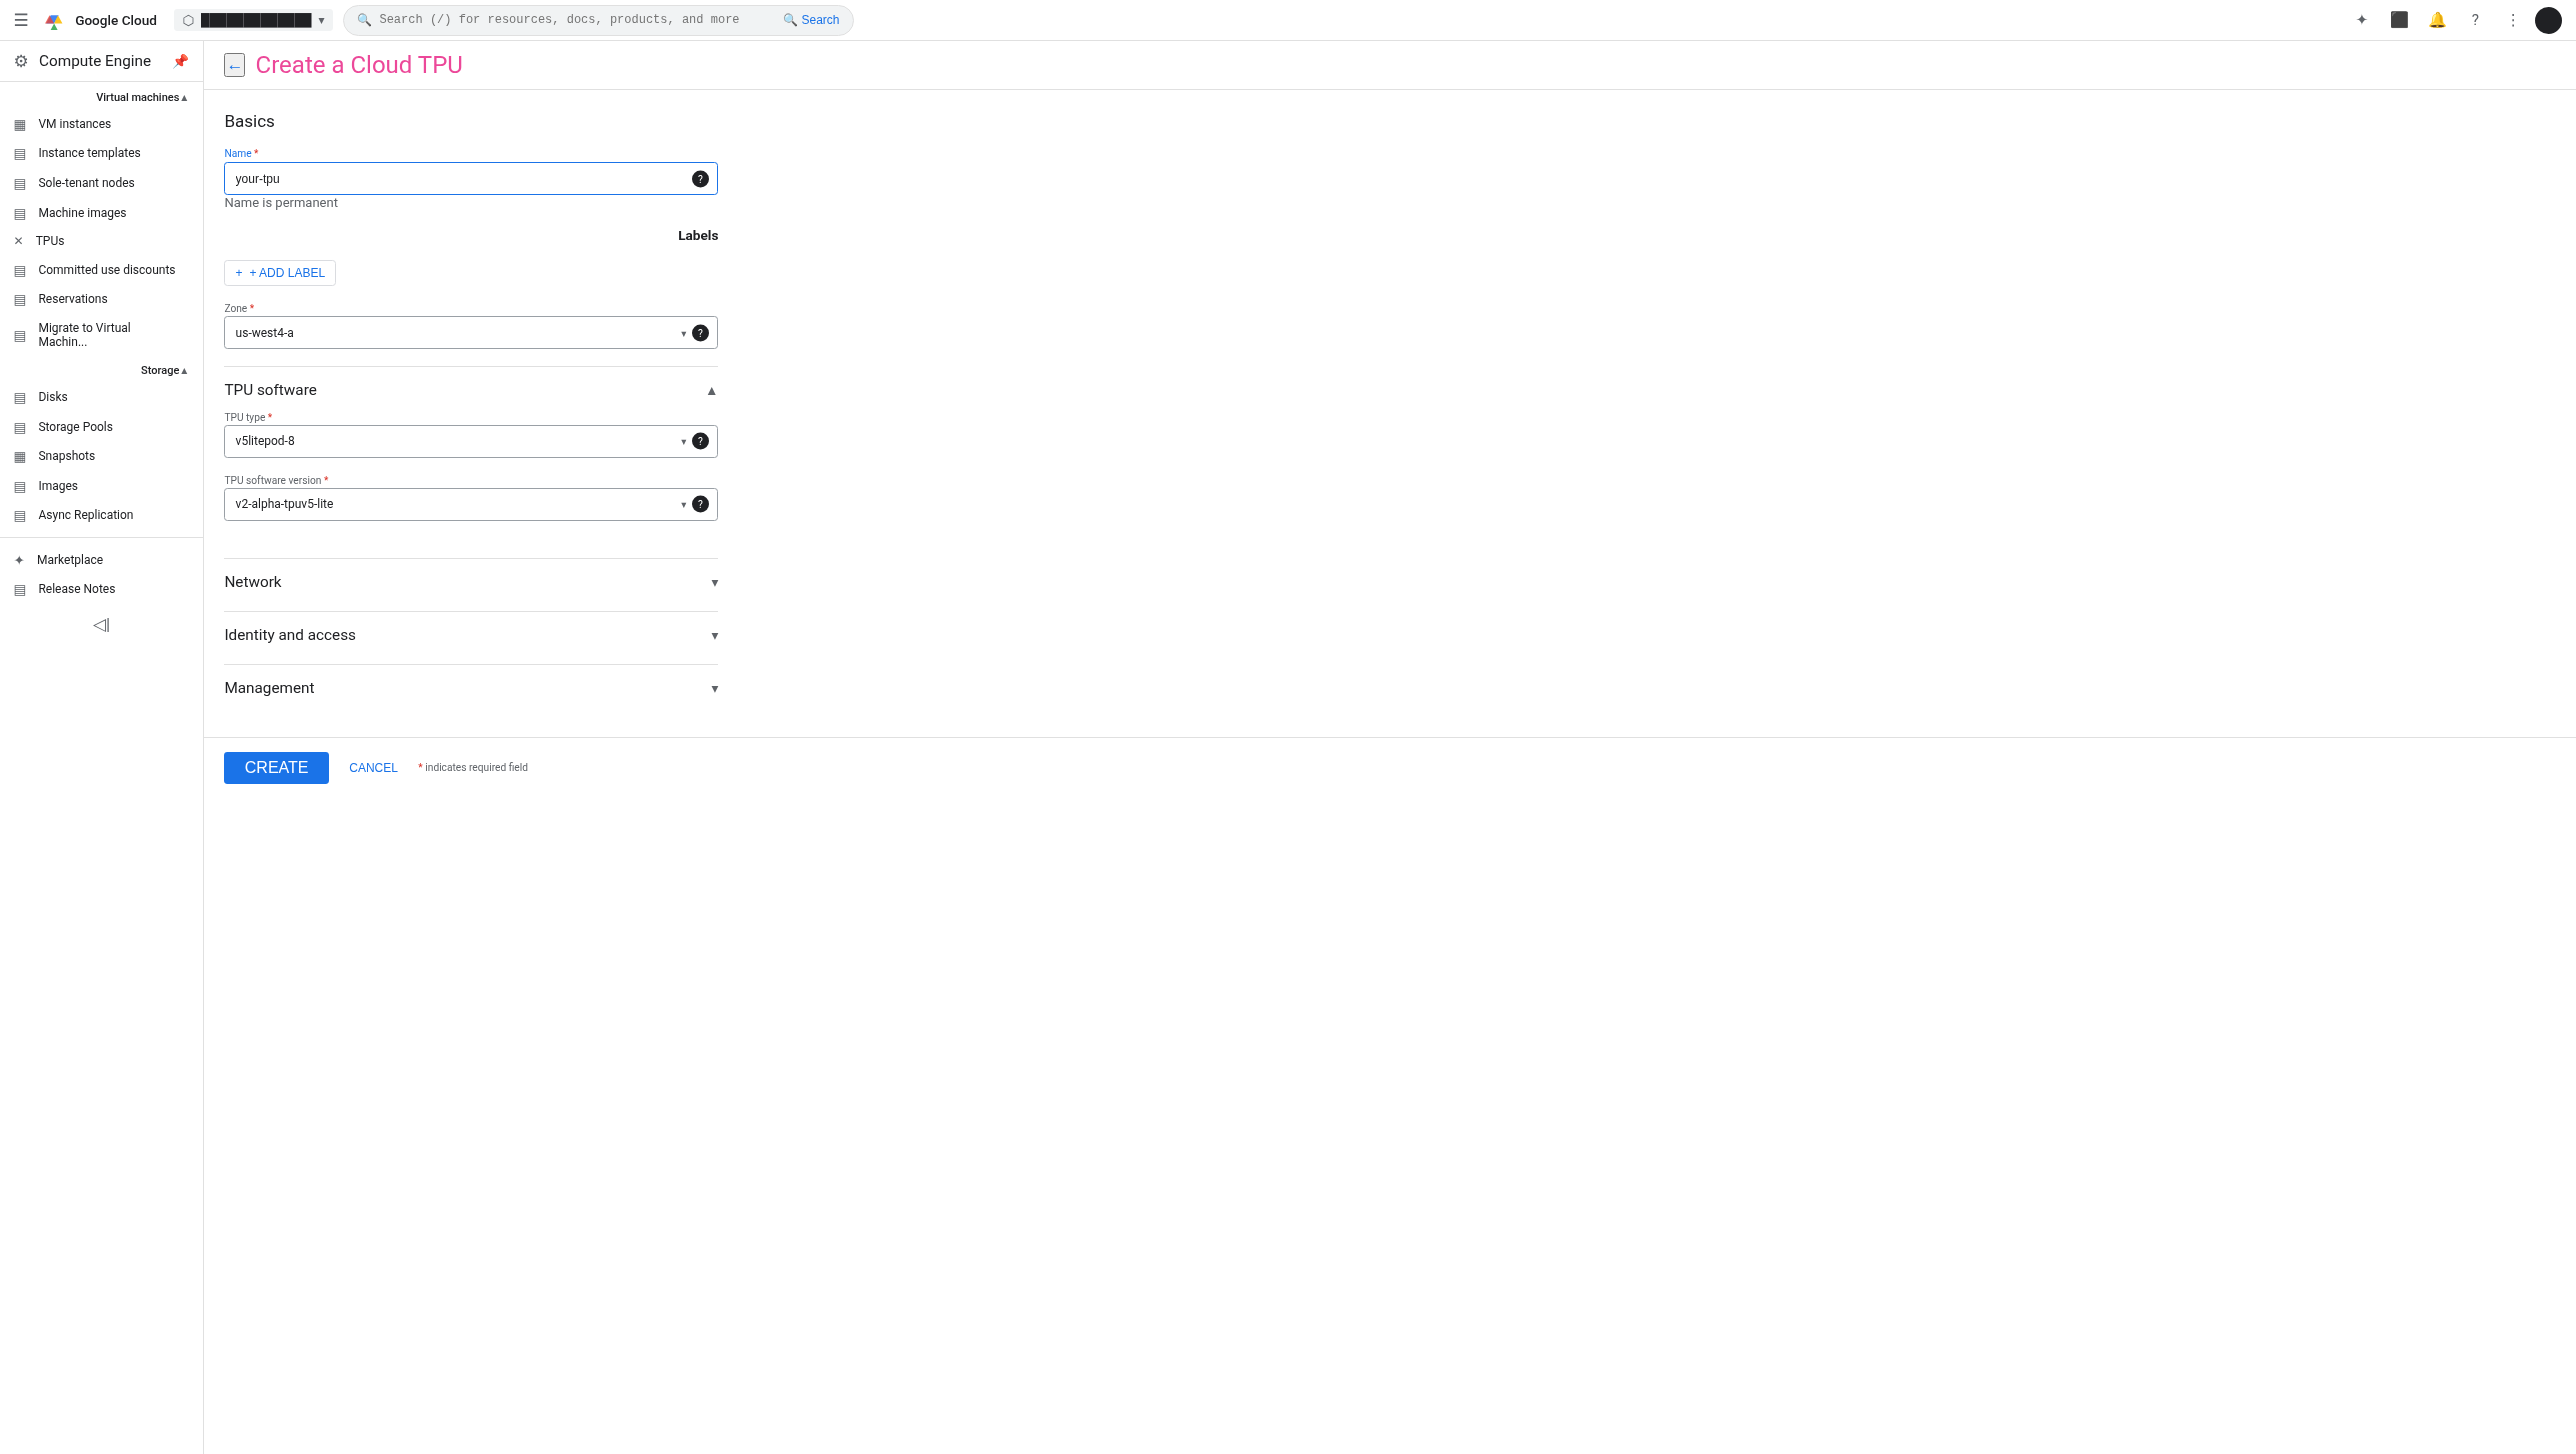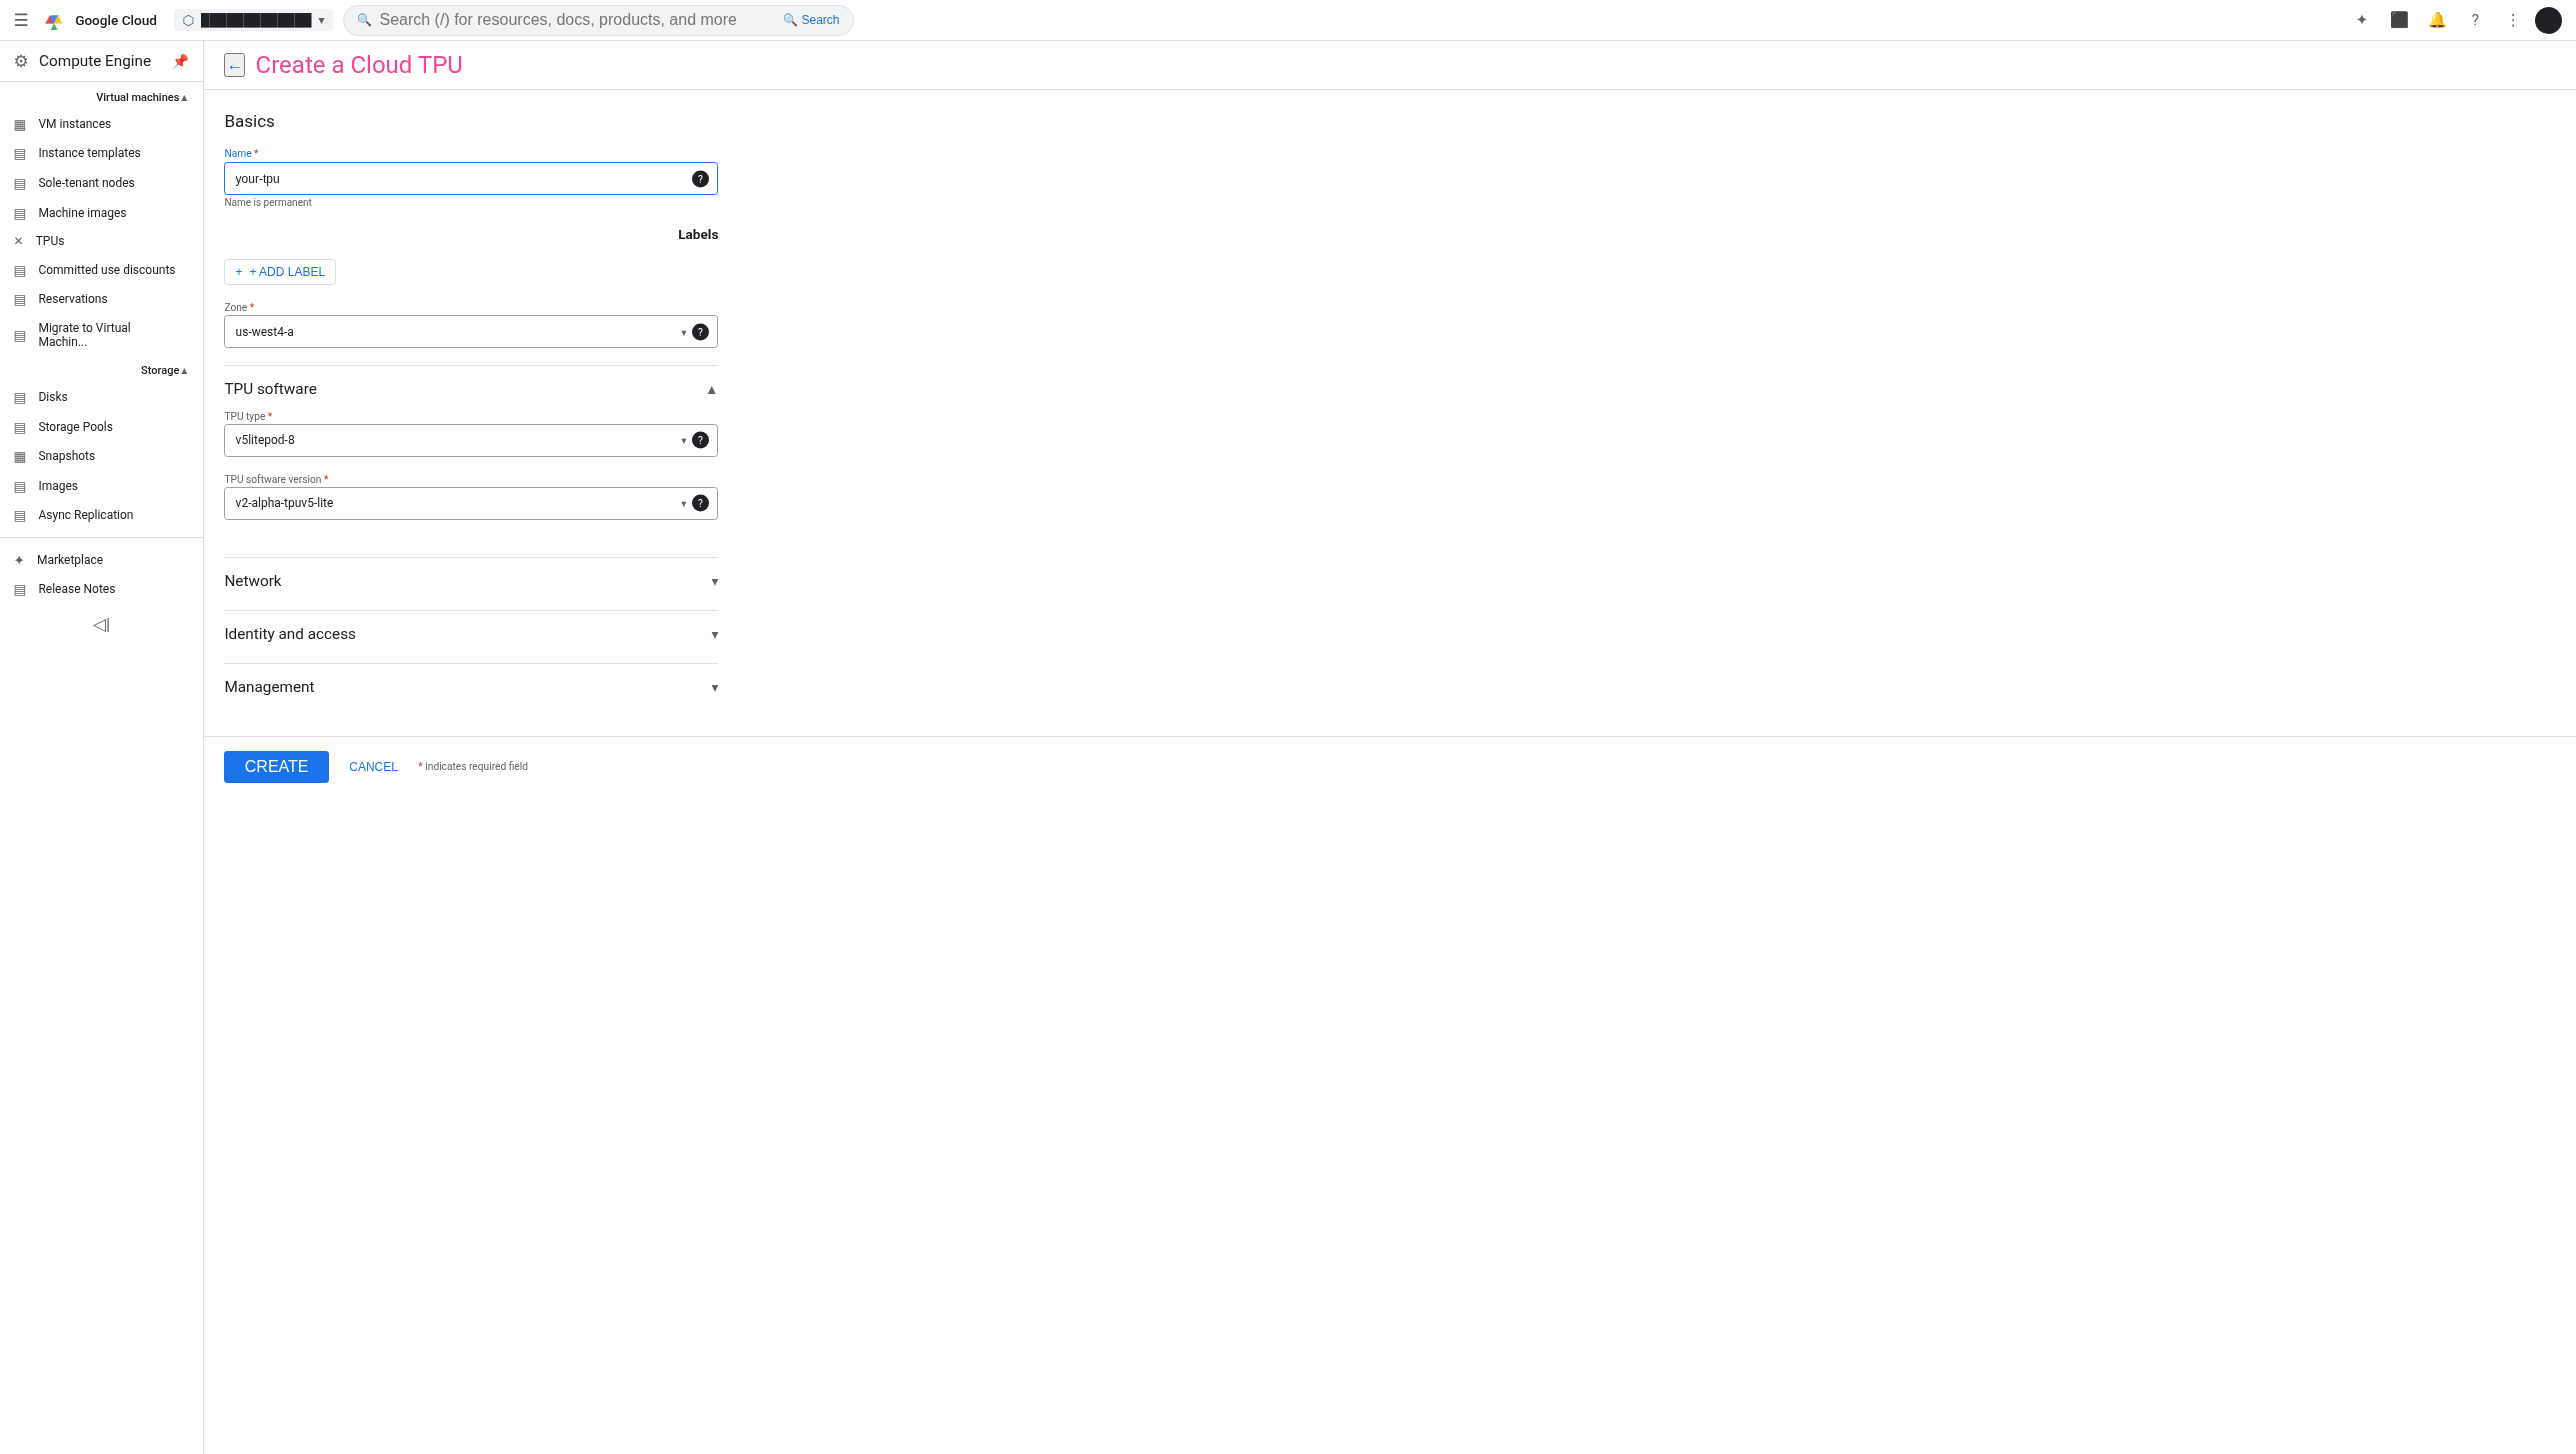--- a/index.html
+++ b/index.html
@@ -20,21 +20,21 @@
     }
     .project-selector .project-icon { color: #5f6368; font-size: 13.6px; }
     .project-selector .project-name { font-size: 12px; font-weight: 500; color: #202124; }
     .project-selector .dropdown-arrow { color: #5f6368; font-size: 12px; margin-left: auto; }
     .search-bar {
       flex: 1; max-width: 511px; display: flex; align-items: center;
       border: 0.9px solid #e0e0e0; border-radius: 20.4px; padding: 0 13.6px;
       height: 31px; gap: 6.8px; background: #f1f3f4;
     }
     .search-bar input {
-      border: none; background: transparent; outline: none; flex: 1; font-size: 16px; color: #0c4a6e;
+      border: none; background: transparent; outline: none; flex: 1; font-size: 12px; color: #0c4a6e; font-family: Liberation Mono, monospace;
     }
     .search-btn {
       background: none; border: none; cursor: pointer; color: #1a73e8; font-size: 12px;
       font-weight: 500; display: flex; align-items: center; gap: 3.4px;
     }
     .nav-icons { display: flex; align-items: center; gap: 6.8px; margin-left: auto; }
     .nav-icon { width: 31px; height: 31px; display: flex; align-items: center; justify-content: center; cursor: pointer; border-radius: 50%; color: #5f6368; font-size: 15.3px; }
     .avatar { width: 27px; height: 27px; border-radius: 50%; background: #202124; }
 
     
@@ -108,21 +108,21 @@
     }
     .textarea-wrapper {
       position: relative; border: 0.9px solid #9aa0a6; border-radius: 3.4px;
     }
     .textarea-wrapper textarea {
       width: 100%; border: none; outline: none; font-size: 12px; color: #202124;
       background: transparent; resize: vertical; padding: 8.5px 10.2px; min-height: 61px;
       border-radius: 3.4px;
     }
     .textarea-wrapper textarea::placeholder { color: #9aa0a6; }
-    .field-hint { font-size: 10px; color: #5f6368; margin-top: 3px; }
+    .field-hint { font-size: 13px; color: #5f6368; margin-top: 3px; }
     .help-icon {
       position: absolute; right: 8.5px; top: 50%; transform: translateY(-50%);
       width: 17px; height: 17px; border-radius: 50%; background: #202124; color: #fff;
       font-size: 10.2px; display: flex; align-items: center; justify-content: center;
       cursor: pointer;
     }
 
     
     .labels-section { margin-bottom: 17px; }
     .labels-title { font-size: 13.6px; font-weight: 700; color: #202124; margin-bottom: 17px; text-align: right; }

